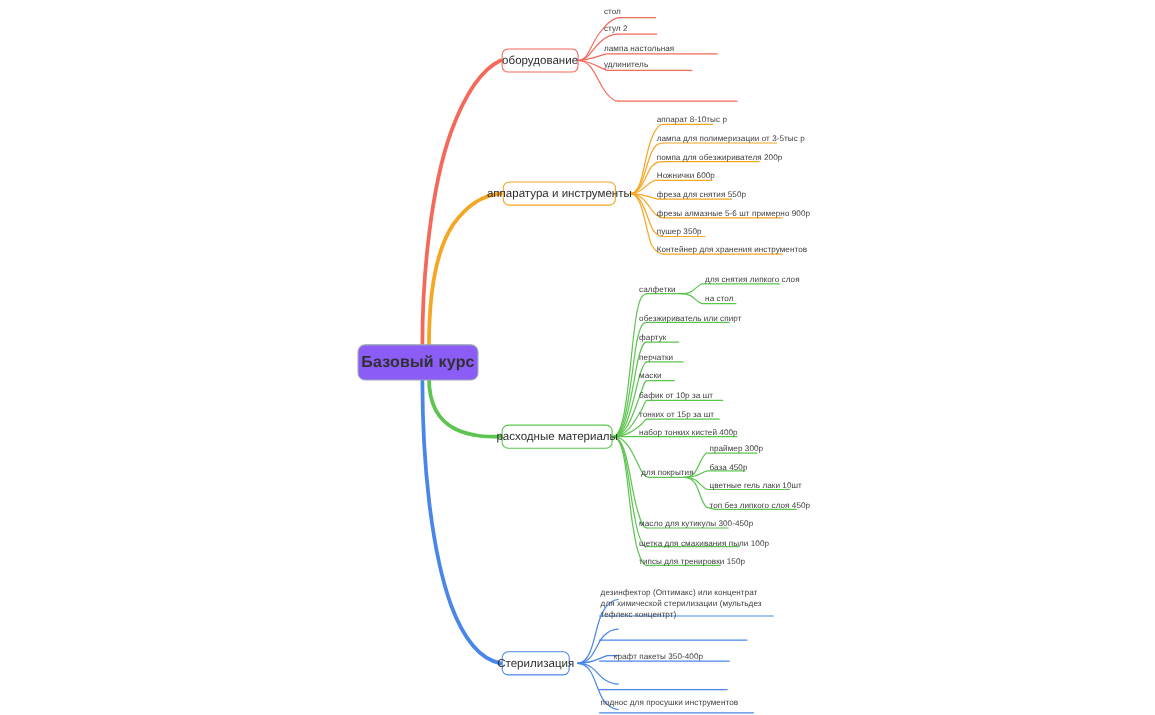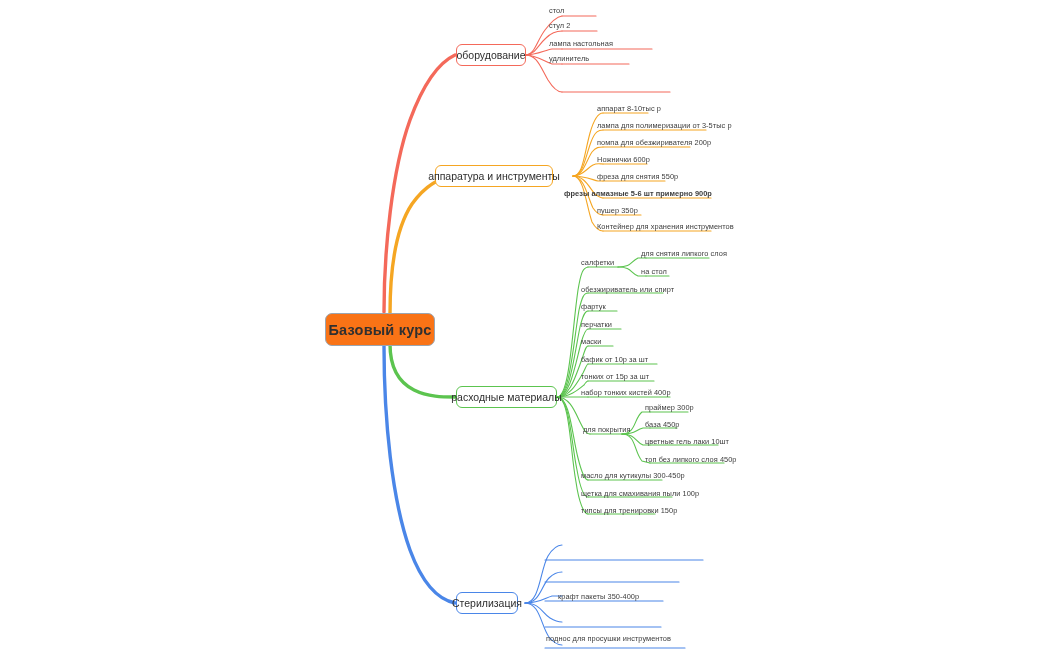--- a/index.html
+++ b/index.html
@@ -12,21 +12,21 @@
   }
   #canvas{position:absolute;left:0;top:0;width:1050px;height:650px;}
   svg#wires{position:absolute;left:0;top:0;width:1050px;height:650px;pointer-events:none;}
 
   
   .root-node{
     position:absolute;
     box-sizing:border-box;
     border:1.4px solid #9aa5b1;
     border-radius:7px;
-    background:#f97316;
+    background:#8b5cf6;
     display:flex;align-items:center;justify-content:center;
     font-size:14.5px;
     font-weight:bold;
     color:#303030;
     letter-spacing:.2px;
     white-space:nowrap;
   }
 
   
   .branch-node{
@@ -161,29 +161,29 @@
   </div>
 
   <div class="branch-node" style="left:456px;top:44px;width:70px;height:22px;border-color:#F4695A;">
     <span>оборудование</span>
   </div>
   <div class="leaf" style="left:549px;top:6px;"><span>стол</span></div>
   <div class="leaf" style="left:549px;top:21px;"><span>стул 2</span></div>
   <div class="leaf" style="left:549px;top:39px;"><span>лампа настольная</span></div>
   <div class="leaf" style="left:549px;top:54px;"><span>удлинитель</span></div>
 
-  <div class="branch-node" style="left:435px;top:165px;width:118px;height:22px;border-color:#F5A623;">
+  <div class="branch-node" style="left:457px;top:165px;width:103px;height:22px;border-color:#F5A623;">
     <span>аппаратура и инструменты</span>
   </div>
   <div class="leaf" style="left:597px;top:104px;"><span>аппарат 8-10тыс р</span></div>
   <div class="leaf" style="left:597px;top:121px;"><span>лампа для полимеризации от 3-5тыс р</span></div>
   <div class="leaf" style="left:597px;top:138px;"><span>помпа для обезжиривателя 200р</span></div>
   <div class="leaf" style="left:597px;top:155px;"><span>Ножнички 600р</span></div>
   <div class="leaf" style="left:597px;top:172px;"><span>фреза для снятия 550р</span></div>
-  <div class="leaf" style="left:564px;top:189px;font-weight:bold;"><span>фрезы алмазные 5-6 шт примерно 900р</span></div>
+  <div class="leaf" style="left:597px;top:189px;"><span>фрезы алмазные 5-6 шт примерно 900р</span></div>
   <div class="leaf" style="left:597px;top:206px;"><span>пушер 350р</span></div>
   <div class="leaf" style="left:597px;top:222px;"><span>Контейнер для хранения инструментов</span></div>
 
   <div class="branch-node" style="left:456px;top:386px;width:101px;height:22px;border-color:#5CC44F;">
     <span>расходные материалы</span>
   </div>
   <div class="leaf" style="left:581px;top:258px;"><span>салфетки</span></div>
   <div class="leaf sub" style="left:641px;top:249px;"><span>для снятия липкого слоя</span></div>
   <div class="leaf sub" style="left:641px;top:267px;"><span>на стол</span></div>
   <div class="leaf" style="left:581px;top:285px;"><span>обезжириватель или спирт</span></div>
@@ -198,16 +198,19 @@
   <div class="leaf sub" style="left:645px;top:420px;"><span>база 450р</span></div>
   <div class="leaf sub" style="left:645px;top:437px;"><span>цветные гель лаки 10шт</span></div>
   <div class="leaf sub" style="left:645px;top:455px;"><span>топ без липкого слоя 450р</span></div>
   <div class="leaf" style="left:581px;top:471px;"><span>масло для кутикулы 300-450р</span></div>
   <div class="leaf" style="left:581px;top:489px;"><span>щетка для смахивания пыли 100р</span></div>
   <div class="leaf" style="left:581px;top:506px;"><span>типсы для тренировки 150р</span></div>
 
   <div class="branch-node" style="left:456px;top:592px;width:62px;height:22px;border-color:#4A86E8;">
     <span>Стерилизация</span>
   </div>
+  <div class="leaf" style="left:546px;top:534px;width:160px;"><span>дезинфектор (Оптимакс)  или концентрат
+для химической стерилизации (мультьдез
+тефлекс концентрт)</span></div>
   <div class="leaf" style="left:558px;top:592px;"><span>крафт пакеты 350-400р</span></div>
   <div class="leaf" style="left:546px;top:634px;"><span>поднос для просушки  инструментов</span></div>
 
 </div>
 
 </body></html>

